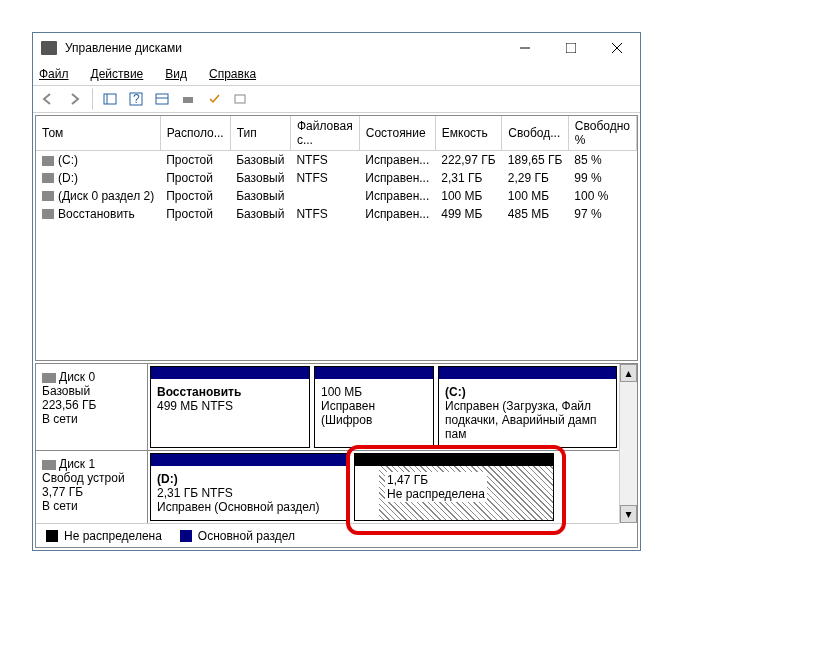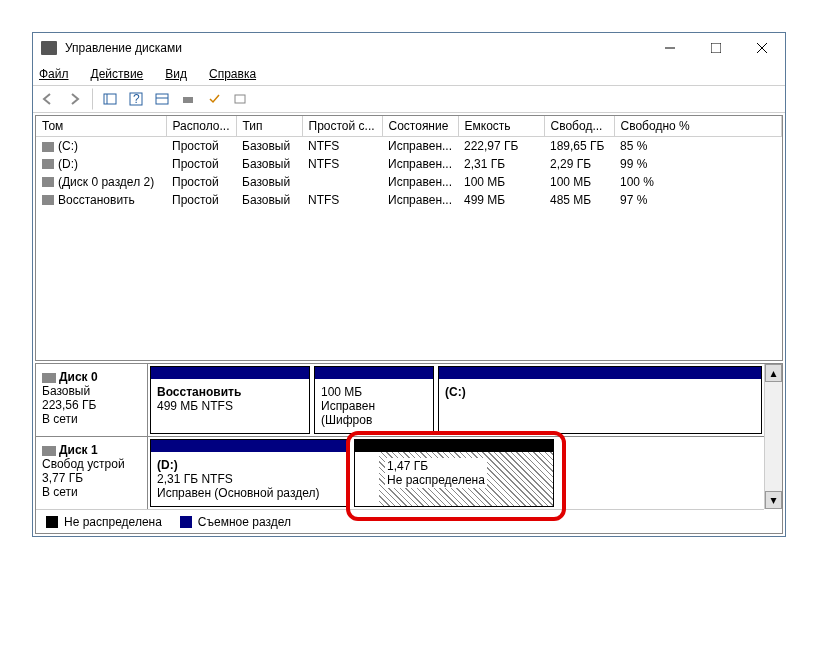--- a/index.html
+++ b/index.html
@@ -1,17 +1,17 @@
 <!DOCTYPE html>
 <html><head>
 <meta charset="utf-8">
 <style>
 * { box-sizing: border-box; margin: 0; padding: 0; font-family: "Segoe UI", Tahoma, sans-serif; font-size: 12px; }
 body { background: #fff; padding: 32px 0 0 32px; }
-.window { width: 754px; border: 1px solid #5a7a9a; background: #fff; }
+.window { width: 609px; border: 1px solid #5a7a9a; background: #fff; }
 .titlebar { height: 30px; background: #fff; display: flex; align-items: center; padding: 0 0 0 8px; }
 .title-icon { width: 16px; height: 14px; background: #555; margin-right: 8px; border-radius: 1px; }
 .title-text { flex: 1; }
 .winbtns { display: flex; height: 100%; }
 .winbtn { width: 46px; display: flex; align-items: center; justify-content: center; }
 .winbtn svg { width: 10px; height: 10px; }
 .menubar { height: 22px; display: flex; align-items: center; padding: 0 6px; gap: 22px; }
 .menu-item { text-decoration: underline; text-decoration-style: solid; }
 .toolbar { height: 28px; border-top: 1px solid #d0d0d0; border-bottom: 1px solid #d0d0d0; display: flex; align-items: center; padding: 0 4px; gap: 4px; }
 .tbtn { width: 22px; height: 22px; display: flex; align-items: center; justify-content: center; border: 1px solid transparent; }
@@ -22,21 +22,21 @@
 th { text-align: left; font-weight: normal; background: #fff; border-right: 1px solid #d0d0d0; border-bottom: 1px solid #d0d0d0; padding: 3px 6px; height: 20px; }
 td { padding: 1px 6px; height: 18px; white-space: nowrap; overflow: hidden; }
 .vol-icon { display: inline-block; width: 12px; height: 10px; background: #888; vertical-align: middle; margin-right: 4px; }
 .disk-pane { border: 1px solid #888; margin: 0 2px 2px 2px; position: relative; }
 .disk-scroll { position: absolute; right: 0; top: 0; bottom: 24px; width: 18px; background: #f0f0f0; border-left: 1px solid #ccc; }
 .scroll-btn { height: 18px; border: 1px solid #999; background: #e0e0e0; display: flex; align-items: center; justify-content: center; }
 .scroll-btn.bot { position: absolute; bottom: 0; left: 0; right: 0; }
 .disk-row { display: flex; border-bottom: 1px solid #888; margin-right: 18px; }
 .disk-info { width: 112px; padding: 6px; border-right: 1px solid #888; }
 .disk-icon { display: inline-block; width: 14px; height: 10px; background: #888; vertical-align: middle; margin-right: 3px; }
-.disk-name { font-weight: bold; }
+.disk-name { font-weight: normal; }
 .parts { flex: 1; display: flex; }
 .part { border: 1px solid #000; margin: 2px; display: flex; flex-direction: column; }
 .part-header { height: 12px; background: #000080; }
 .part-header.black { background: #000; }
 .part-body { padding: 6px; flex: 1; font-size: 11px; }
 .part-title { font-weight: bold; }
 .hatched { background-image: repeating-linear-gradient(45deg, #fff, #fff 3px, #888 3px, #888 4px); margin-left: 24px; }
 .highlight { position: absolute; border: 4px solid #e00000; border-radius: 12px; pointer-events: none; }
 .legend { height: 24px; display: flex; align-items: center; padding: 0 10px; gap: 18px; border-top: 1px solid #ccc; margin-right: 18px; }
 .legend-box { width: 12px; height: 12px; display: inline-block; margin-right: 6px; vertical-align: middle; }
@@ -123,21 +123,21 @@
   </div>
 
   <div class="content">
     <div class="table-wrap">
       <table>
         <thead>
             <tr>
           <th style="width:130px">Том</th>
           <th style="width:66px">Располо...</th>
           <th style="width:66px">Тип</th>
-          <th style="width:80px">Простой с...</th>
+          <th style="width:80px">Файловая с...</th>
           <th style="width:72px">Состояние</th>
           <th style="width:86px">Емкость</th>
           <th style="width:70px">Свобод...</th>
           <th>Свободно %</th>
         </tr>
           </thead>
         <tbody>
           <tr>
               <td><span class="vol-icon"></span><span>(C:)</span></td>
               <td>Простой</td>
@@ -203,20 +203,21 @@
             <div class="part-body">
                 <div class="part-title"></div>
                 <div>100 МБ</div>
                 <div>Исправен (Шифров</div>
               </div>
           </div>
           <div class="part" style="flex:1">
             <div class="part-header"></div>
             <div class="part-body">
                 <div class="part-title">(C:)</div>
+                <div>Исправен (Загрузка, Файл подкачки, Аварийный дамп пам</div>
               </div>
           </div>
         </div>
       </div>
 
       <div class="disk-row" style="border-bottom:none">
         <div class="disk-info">
           <div><span class="disk-icon"></span><span class="disk-name">Диск 1</span></div>
           <div>Свобод устрой</div>
           <div>3,77 ГБ</div>
@@ -234,21 +235,21 @@
           <div class="part" style="width:200px">
             <div class="part-header black"></div>
             <div class="part-body hatched"><div style="background:#fff;display:inline-block;padding:1px 2px"><div>1,47 ГБ</div><div>Не распределена</div></div></div>
           </div>
           <div class="highlight" style="left:198px;top:-6px;width:220px;height:90px"></div>
         </div>
       </div>
 
       <div class="legend">
         <span><span class="legend-box" style="background:#000"></span><span>Не распределена</span></span>
-        <span><span class="legend-box" style="background:#000080"></span><span>Съемное раздел</span></span>
+        <span><span class="legend-box" style="background:#000080"></span><span>Основной раздел</span></span>
       </div>
 
       <div class="disk-scroll">
         <div class="scroll-btn">▴</div>
         <div class="scroll-btn bot">▾</div>
       </div>
     </div>
   </div>
 </div>
 

